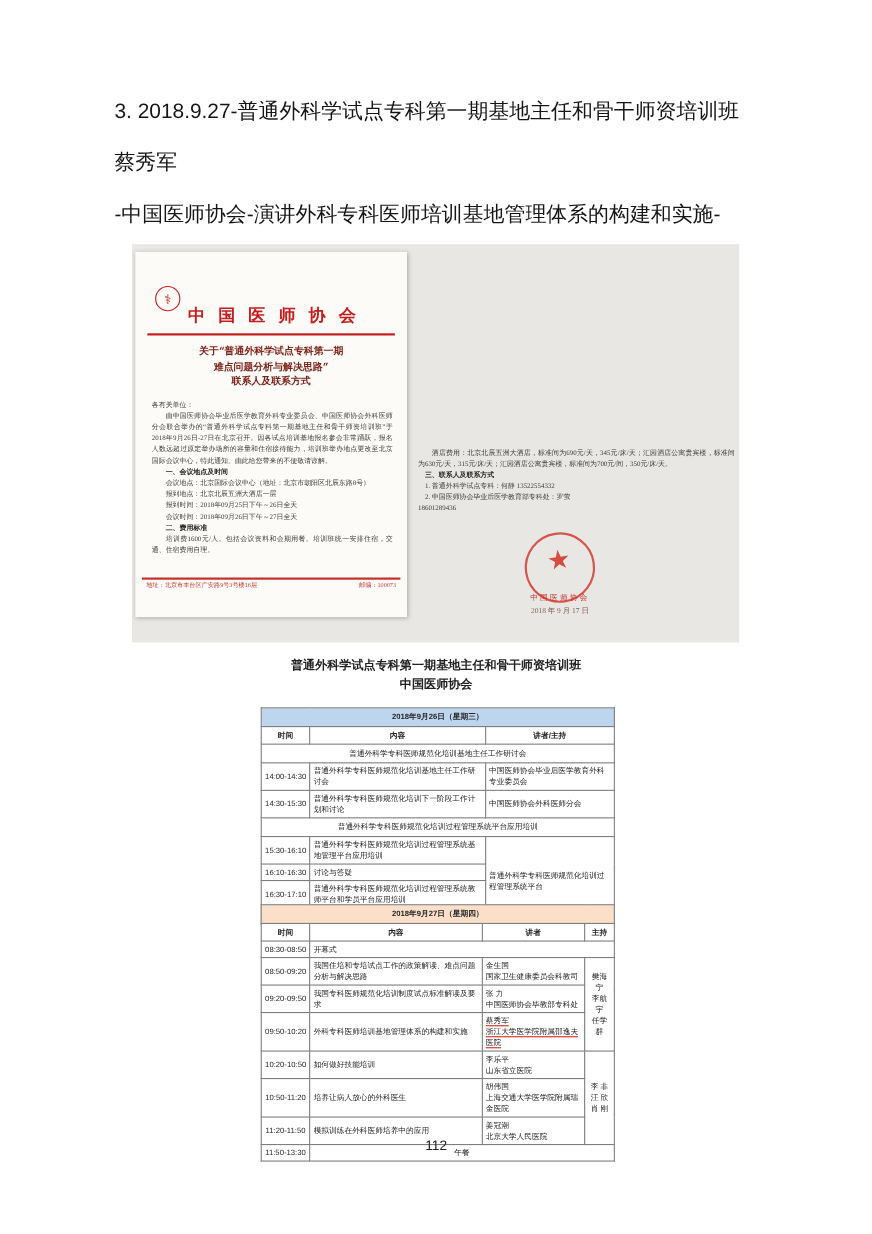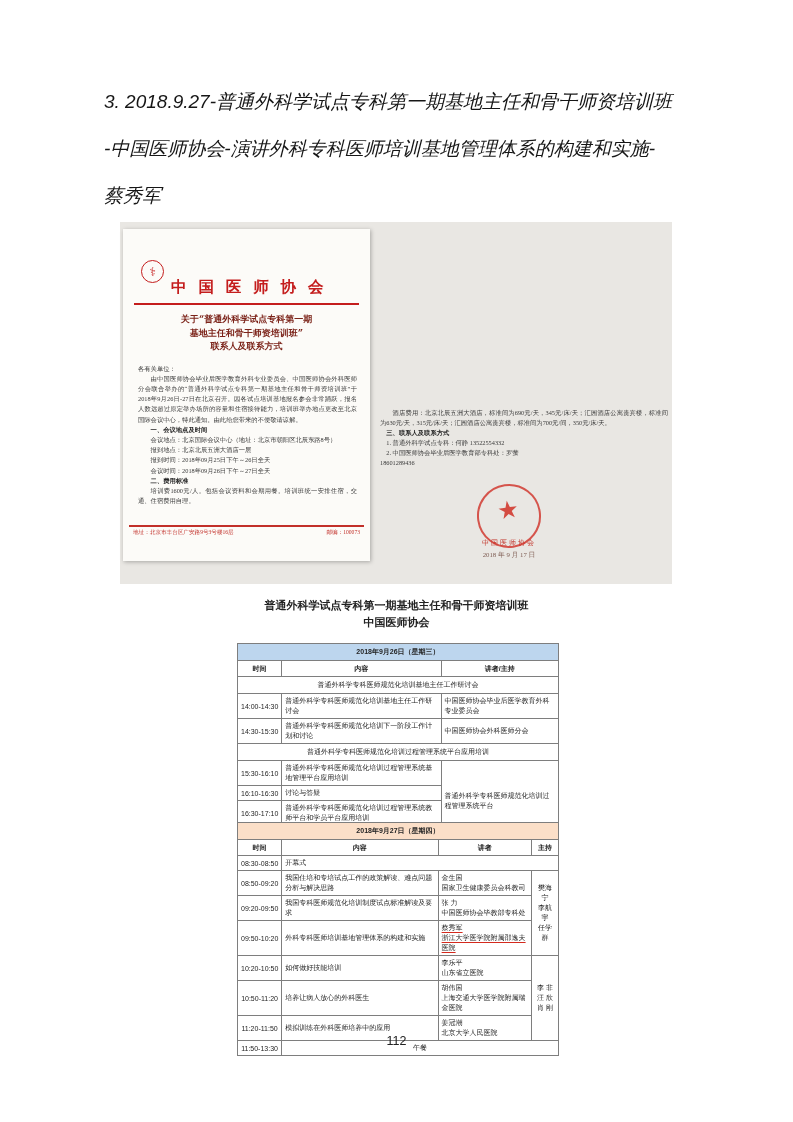--- a/index.html
+++ b/index.html
@@ -1,21 +1,21 @@
 <!DOCTYPE html>
 <html><head>
 <meta charset="utf-8">
 <style>
   html,body{margin:0;padding:0;background:#ffffff;}
   body{width:793px;height:1122px;font-family:"Liberation Sans","DejaVu Sans",sans-serif;color:#111;}
   .page{position:relative;width:793px;height:1122px;background:#fff;overflow:hidden;}
 
   
   .heading{position:absolute;left:104px;top:78px;width:610px;font-size:19px;line-height:47px;color:#161616;}
-  .heading div{white-space:nowrap;font-style:italic;}
+  .heading div{white-space:nowrap;}
 
   
   .scan{position:absolute;left:120px;top:222px;width:552px;height:362px;background:#e9e7e3;}
   .letter{position:absolute;left:3px;top:7px;width:247px;height:332px;background:#fcfbf8;box-shadow:1px 1px 4px rgba(0,0,0,.28);}
   .letter-header{display:flex;align-items:center;margin:16px 14px 0 18px;}
   .logo-circle{flex:0 0 auto;width:21px;height:21px;border:1.5px solid #c41d1d;border-radius:50%;color:#c41d1d;display:flex;align-items:center;justify-content:center;font-size:12px;line-height:1;}
   .org-name{color:#c41d1d;font-weight:bold;font-size:15.5px;letter-spacing:4px;margin-left:7px;white-space:nowrap;font-family:"Liberation Serif","DejaVu Serif",serif;margin-top:32px;}
   .red-rule{height:2px;background:#c41d1d;margin:5px 11px 0 11px;}
   .letter-title{margin-top:9px;text-align:center;color:#7c241a;font-weight:bold;font-size:9px;line-height:13.5px;font-family:Liberation Mono, monospace;}
   .letter-body{margin:9px 13px 0 15px;font-size:6.3px;line-height:10.2px;color:#3a3a3a;font-family:"Liberation Serif","DejaVu Serif",serif;text-align:justify;}
@@ -55,35 +55,35 @@
 
   .page-number{position:absolute;left:0;top:1034px;width:793px;text-align:center;font-size:12.5px;color:#222;}
 </style>
 </head>
 <body>
 
 <div class="page">
 
   <div class="heading">
     <div>3. 2018.9.27-普通外科学试点专科第一期基地主任和骨干师资培训班</div>
+    <div>蔡秀军</div>
     <div>-中国医师协会-演讲外科专科医师培训基地管理体系的构建和实施-</div>
-    <div>蔡秀军</div>
   </div>
 
   <div class="scan">
 
     <div class="letter">
       <div class="letter-header">
         <div class="logo-circle">⚕</div>
         <div class="org-name">中 国 医 师 协 会</div>
       </div>
       <div class="red-rule"></div>
       <div class="letter-title">
         <div>关于“普通外科学试点专科第一期</div>
-        <div>基地主任和骨干师资培训班”</div>
+        <div>难点问题分析与解决思路”</div>
         <div>联系人及联系方式</div>
       </div>
       <div class="letter-body">
         <p style="text-indent:0;">各有关单位：</p>
         <p>由中国医师协会毕业后医学教育外科专业委员会、中国医师协会外科医师分会联合举办的“普通外科学试点专科第一期基地主任和骨干师资培训班”于2018年9月26日-27日在北京召开。因各试点培训基地报名参会非常踊跃，报名人数远超过原定举办场所的容量和住宿接待能力，培训班举办地点更改至北京国际会议中心，特此通知。由此给您带来的不便敬请谅解。</p>
         <p class="sec-title">一、会议地点及时间</p>
         <p>会议地点：北京国际会议中心（地址：北京市朝阳区北辰东路8号）</p>
         <p>报到地点：北京北辰五洲大酒店一层</p>
         <p>报到时间：2018年09月25日下午～26日全天</p>
         <p>会议时间：2018年09月26日下午～27日全天</p>

